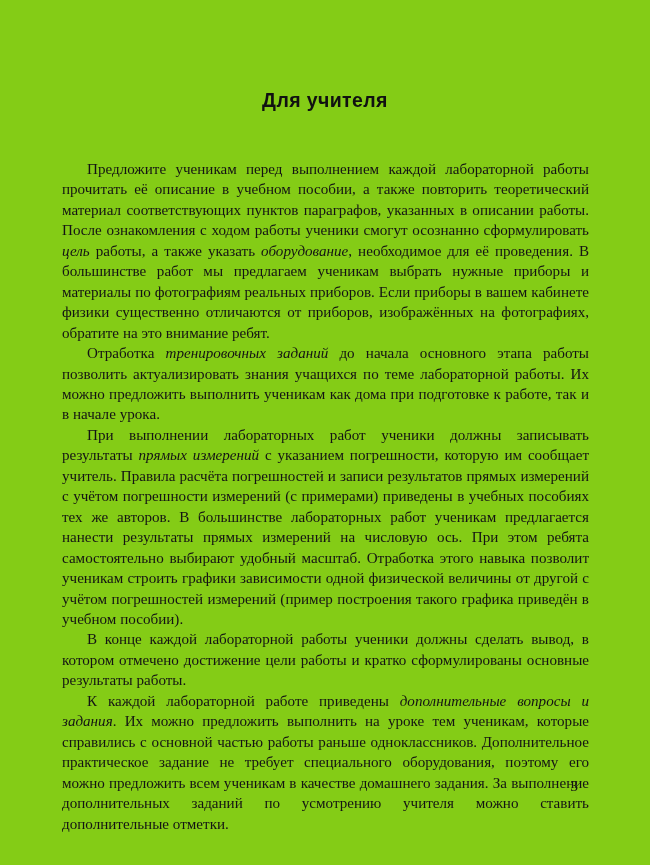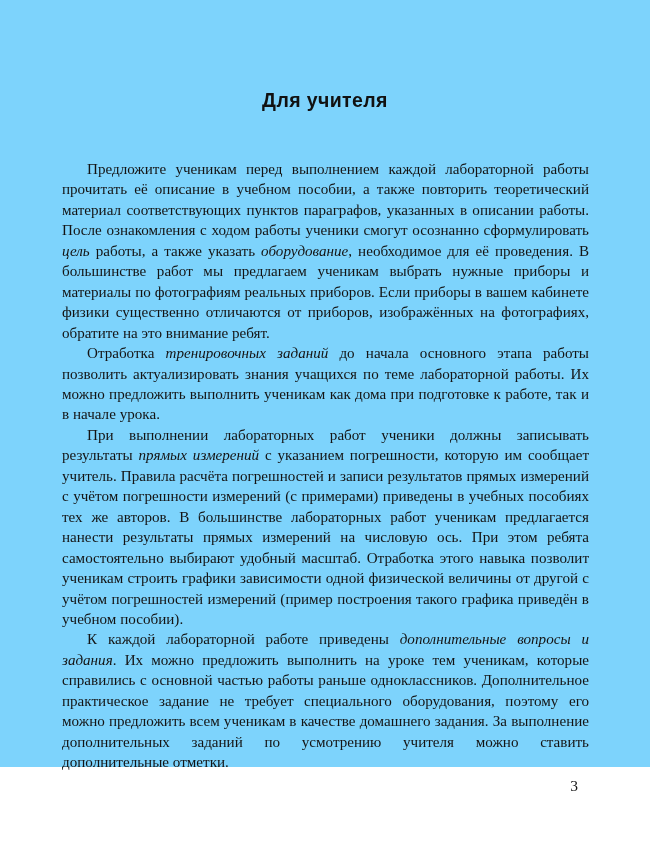--- a/index.html
+++ b/index.html
@@ -16,22 +16,22 @@
     font-family: "Liberation Serif", "DejaVu Serif", serif;
     color: #111111;
     -webkit-font-smoothing: antialiased;
   }
 
   #page {
     position: absolute;
     left: 0;
     top: 0;
     width: 650px;
-    height: 767px;
-    background: #7dd3fc;
+    height: 865px;
+    background: #84cc16;
   }
 
   #page-title {
     position: absolute;
     left: 0;
     top: 76px;
     width: 650px;
     text-align: center;
     font-family: "Liberation Sans", "DejaVu Sans", sans-serif;
     font-weight: bold;
@@ -78,18 +78,19 @@
 <body>
 
 <div id="page">
 
   <h1 id="page-title">Для учителя</h1>
 
   <div id="body-text">
     <p class="para"><span>Предложите ученикам перед выполнением каждой лабораторной работы прочитать её описание в учебном пособии, а также повторить теоретический материал соответствующих пунктов параграфов, указанных в описании работы. После ознакомления с ходом работы ученики смогут осознанно сформулировать </span><i>цель</i><span> работы, а также указать </span><i>оборудование</i><span>, необходимое для её проведения. В большинстве работ мы предлагаем ученикам выбрать нужные приборы и материалы по фотографиям реальных приборов. Если приборы в вашем кабинете физики существенно отличаются от приборов, изображённых на фотографиях, обратите на это внимание ребят.</span></p>
     <p class="para"><span>Отработка </span><i>тренировочных заданий</i><span> до начала основного этапа работы позволить актуализировать знания учащихся по теме лабораторной работы. Их можно предложить выполнить ученикам как дома при подготовке к работе, так и в начале урока.</span></p>
     <p class="para"><span>При выполнении лабораторных работ ученики должны записывать результаты </span><i>прямых измерений</i><span> с указанием погрешности, которую им сообщает учитель. Правила расчёта погрешностей и записи результатов прямых измерений с учётом погрешности измерений (с примерами) приведены в учебных пособиях тех же авторов. В большинстве лабораторных работ ученикам предлагается нанести результаты прямых измерений на числовую ось. При этом ребята самостоятельно выбирают удобный масштаб. Отработка этого навыка позволит ученикам строить графики зависимости одной физической величины от другой с учётом погрешностей измерений (пример построения такого графика приведён в учебном пособии).</span></p>
+    <p class="para"><span>В конце каждой лабораторной работы ученики должны сделать вывод, в котором отмечено достижение цели работы и кратко сформулированы основные результаты работы.</span></p>
     <p class="para"><span>К каждой лабораторной работе приведены </span><i>дополнительные вопросы и задания</i><span>. Их можно предложить выполнить на уроке тем ученикам, которые справились с основной частью работы раньше одноклассников. Дополнительное практическое задание не требует специального оборудования, поэтому его можно предложить всем ученикам в качестве домашнего задания. За выполнение дополнительных заданий по усмотрению учителя можно ставить дополнительные отметки.</span></p>
   </div>
 
   <div id="page-number">3</div>
 
 </div>
 
 </body></html>

